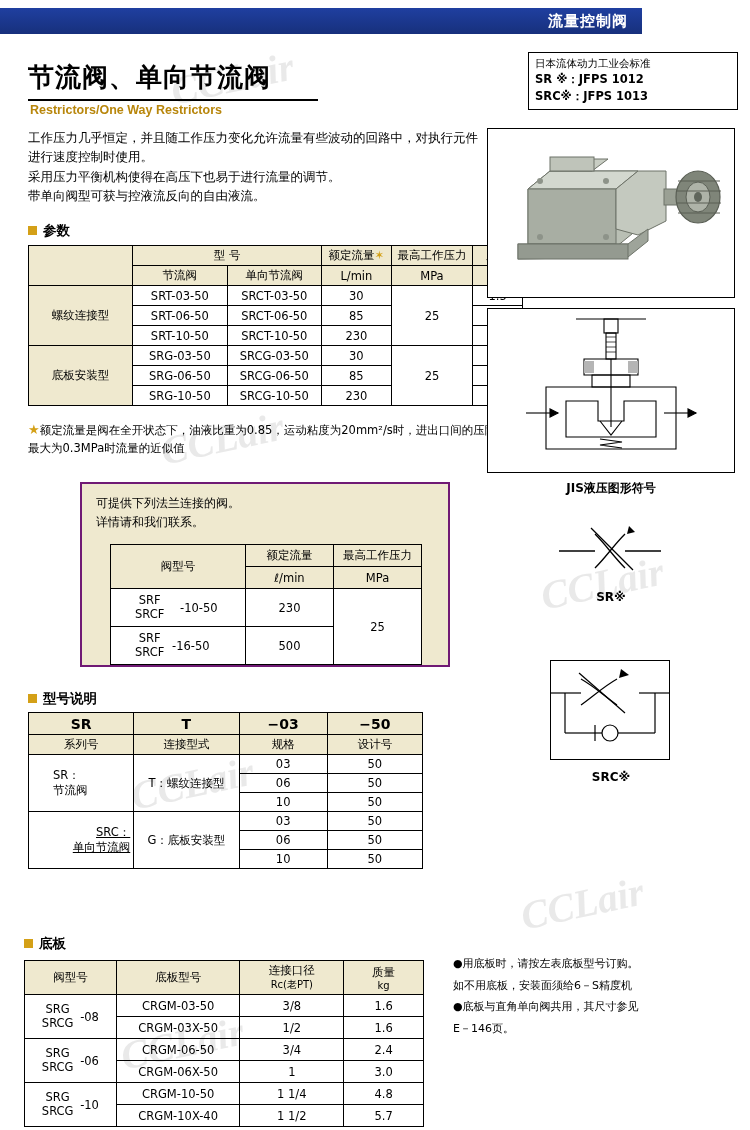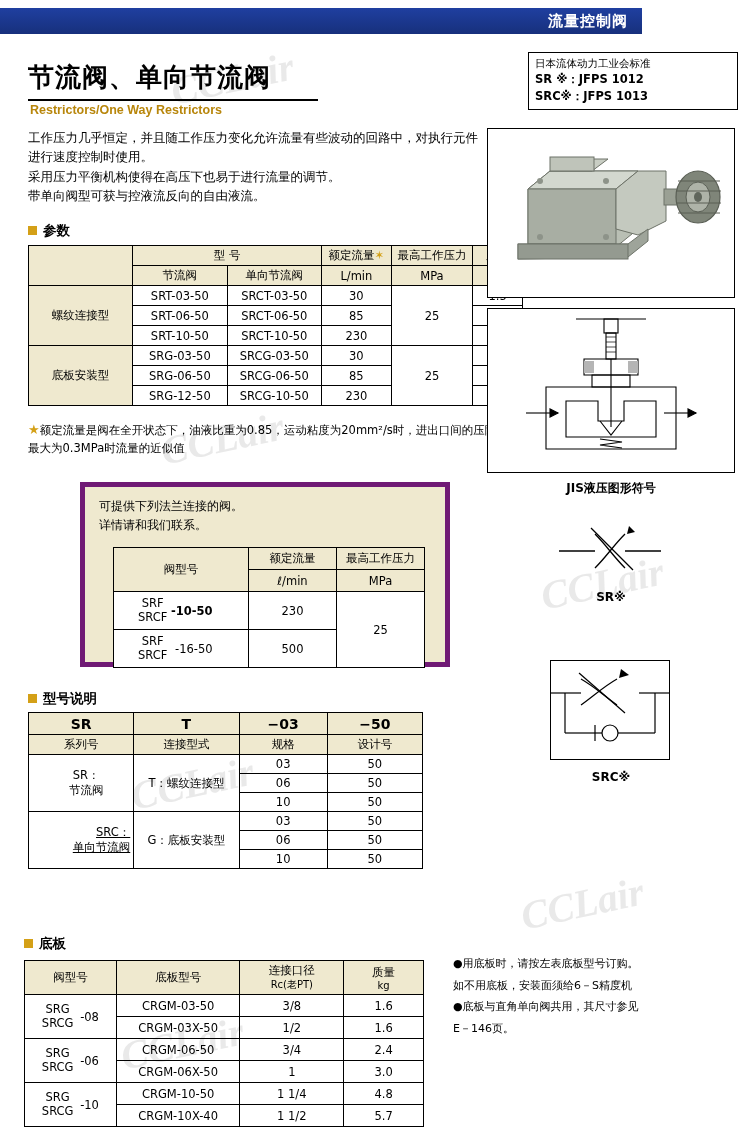--- a/index.html
+++ b/index.html
@@ -80,21 +80,21 @@
   
   .note {
     position:absolute; left:28px; top:420px; width:470px;
     font-size:11.5px; line-height:1.5;
   }
   .star { color:#d4a017; }
 
   
   .flange-box {
     position:absolute; left:80px; top:482px; width:370px; height:185px;
-    border:5px solid #701a75; background:#efe9cf;
+    border:2px solid #701a75; background:#efe9cf;
   }
   .flange-text {
     position:absolute; left:14px; top:10px; font-size:12px; line-height:1.6;
   }
   .flange-tbl { position:absolute; left:28px; top:60px; width:312px; background:#fff; }
   .flange-tbl td { height:22px; background:#fff; }
   .flange-tbl td.hdr { background:#efe9cf; }
 
   
   .model {
@@ -231,21 +231,21 @@
       <td rowspan="3">25</td>
       <td>2.5</td>
     </tr>
     <tr>
       <td>SRG-06-50</td>
       <td>SRCG-06-50</td>
       <td>85</td>
       <td>3.9</td>
     </tr>
     <tr>
-      <td>SRG-12-50</td>
+      <td>SRG-10-50</td>
       <td>SRCG-10-50</td>
       <td>230</td>
       <td>7.5</td>
     </tr>
   </tbody>
     </table>
 
   <div class="note">
     <span class="star" style="font-size:13px;">★</span><span>额定流量是阀在全开状态下，油液比重为0.85，运动粘度为20mm²/s时，进出口间的压降最大为0.3MPa时流量的近似值</span>
   </div>
@@ -265,21 +265,21 @@
       <tr>
         <td class="hdr">ℓ/min</td>
         <td class="hdr">MPa</td>
       </tr>
       <tr>
         <td style="height:38px; text-align:left; padding-left:24px;">
           <span style="display:inline-block; vertical-align:middle; text-align:center; line-height:1.15;">
             <span style="display:block;">SRF</span>
             <span style="display:block;">SRCF</span>
           </span>
-          <span style="display:inline-block; vertical-align:middle; margin-left:0;font-weight:bold;">-10-50</span>
+          <span style="display:inline-block; vertical-align:middle; margin-left:12px;">-10-50</span>
         </td>
         <td>230</td>
         <td rowspan="2">25</td>
       </tr>
       <tr>
         <td style="height:38px; text-align:left; padding-left:24px;">
           <span style="display:inline-block; vertical-align:middle; text-align:center; line-height:1.15;">
             <span style="display:block;">SRF</span>
             <span style="display:block;">SRCF</span>
           </span>
@@ -303,21 +303,21 @@
       <td class="hdr" style="width:88px; font-weight:bold; font-size:14px;">−03</td>
       <td class="hdr" style="width:95px; font-weight:bold; font-size:14px;">−50</td>
     </tr>
     <tr>
       <td class="hdr">系列号</td>
       <td class="hdr">连接型式</td>
       <td class="hdr">规格</td>
       <td class="hdr">设计号</td>
     </tr>
     <tr>
-      <td rowspan="3" style="text-align:center; padding-left:13px; vertical-align:middle;">
+      <td rowspan="3" style="text-align:left; padding-left:24px; vertical-align:middle;">
         <div>SR：</div>
         <div>节流阀</div>
       </td>
       <td rowspan="3">T：螺纹连接型</td>
       <td>03</td>
       <td>50</td>
     </tr>
     <tr>
       <td>06</td>
       <td>50</td>

